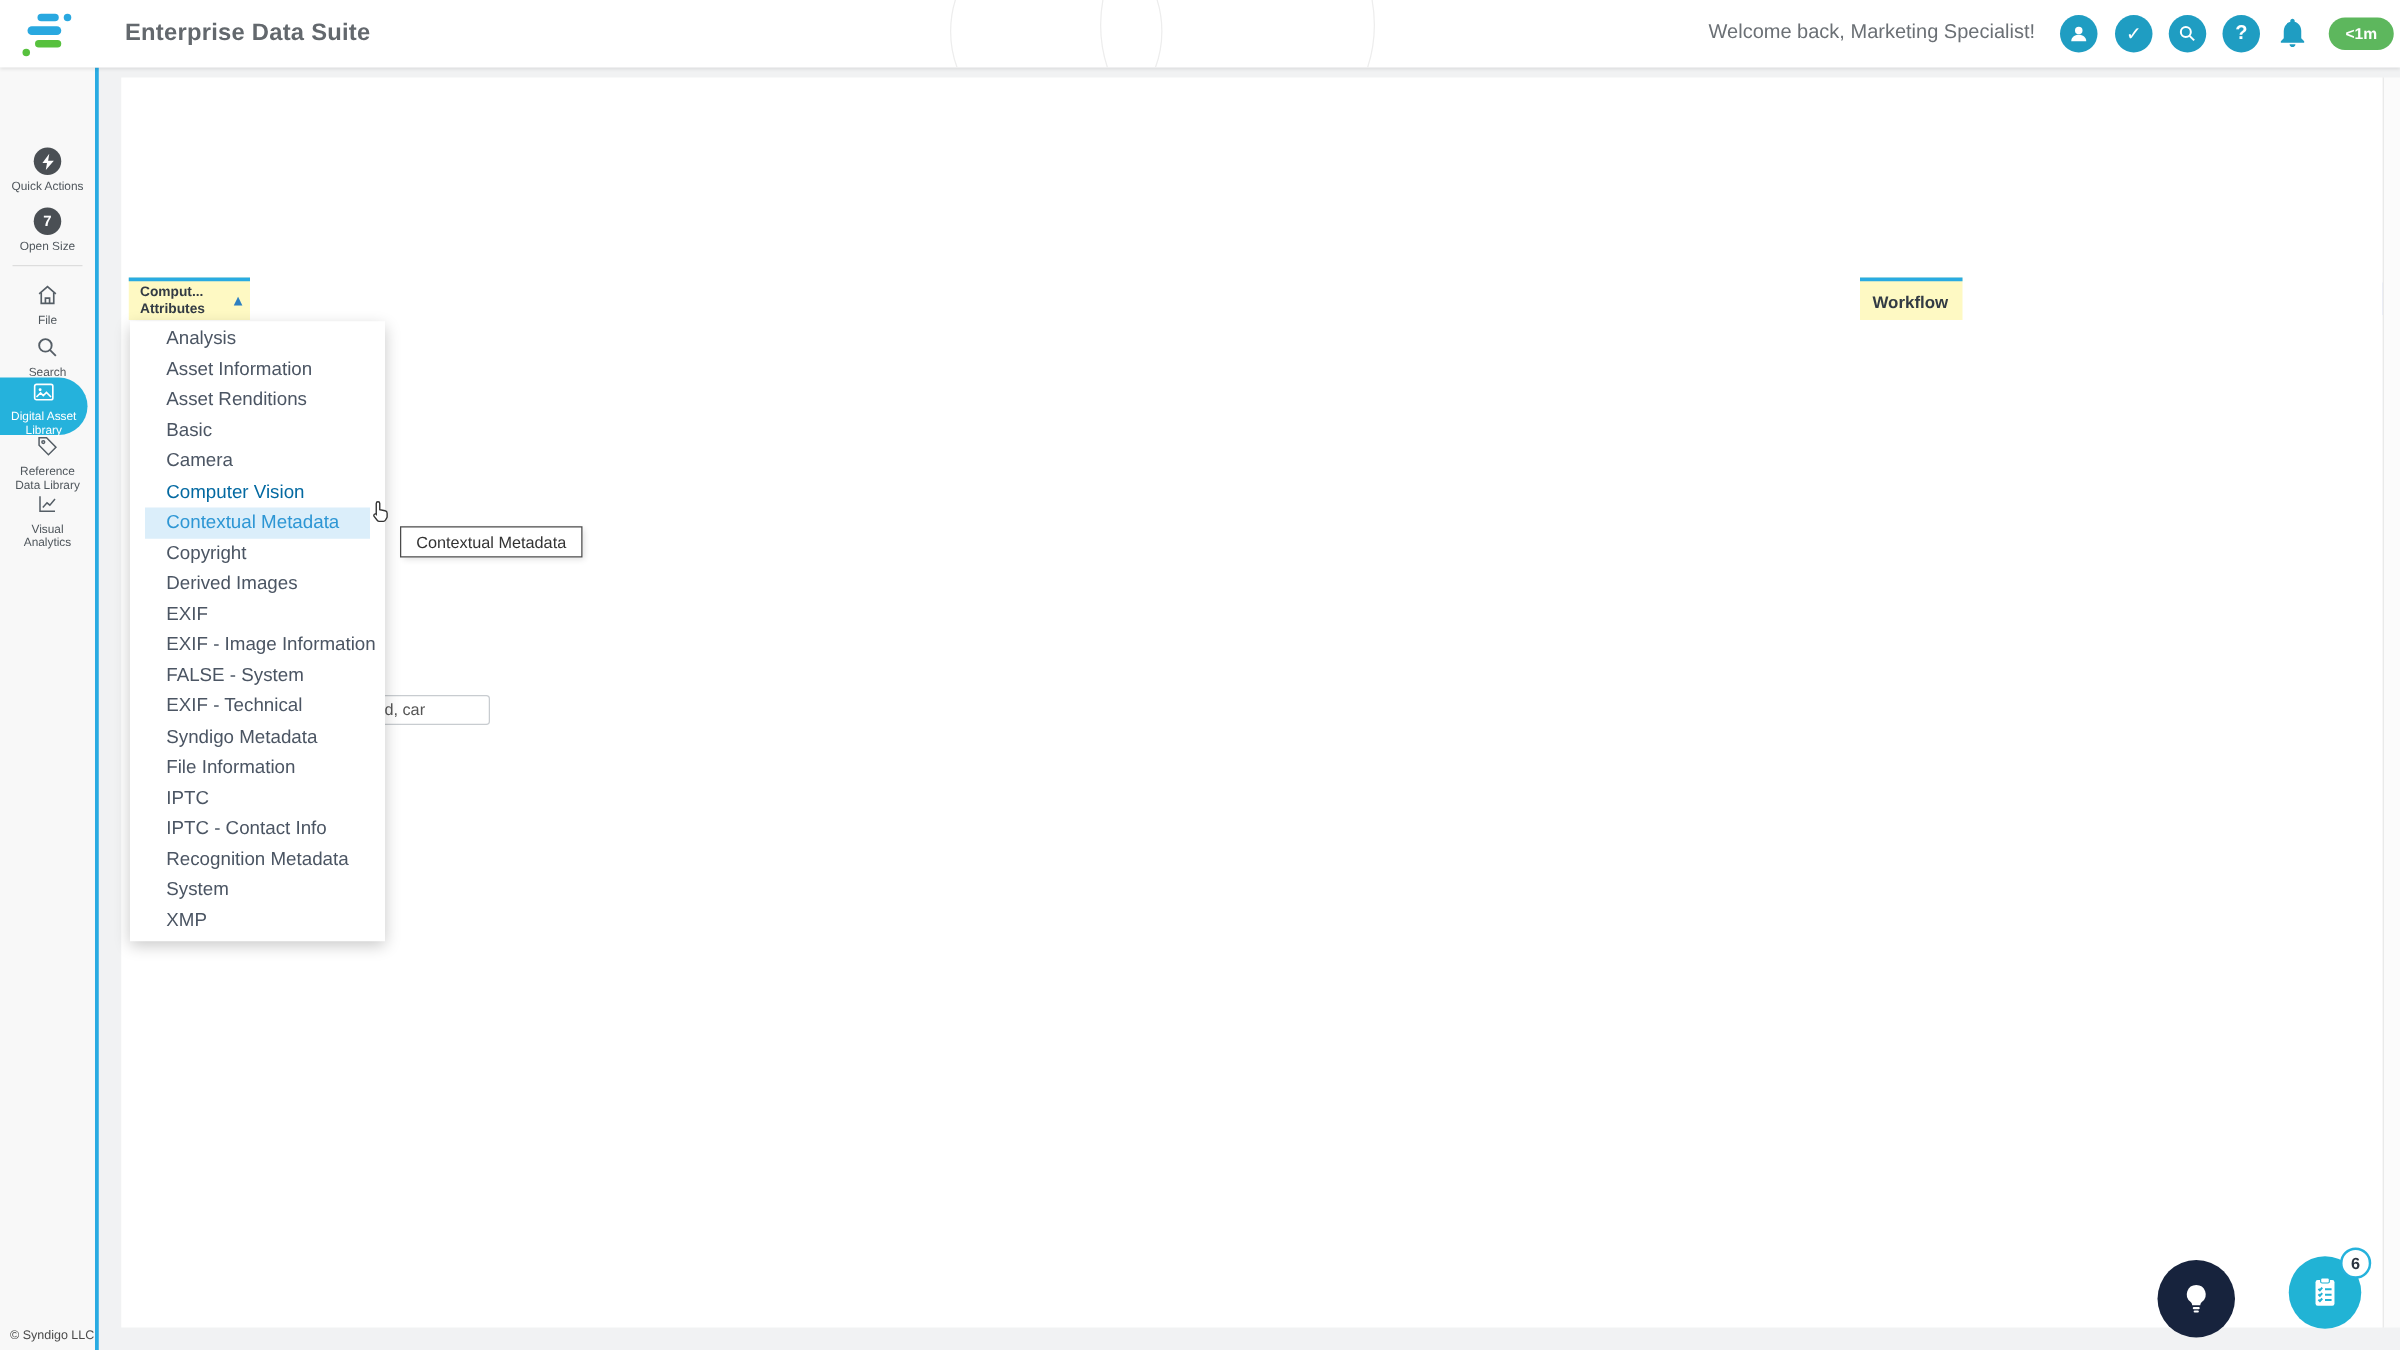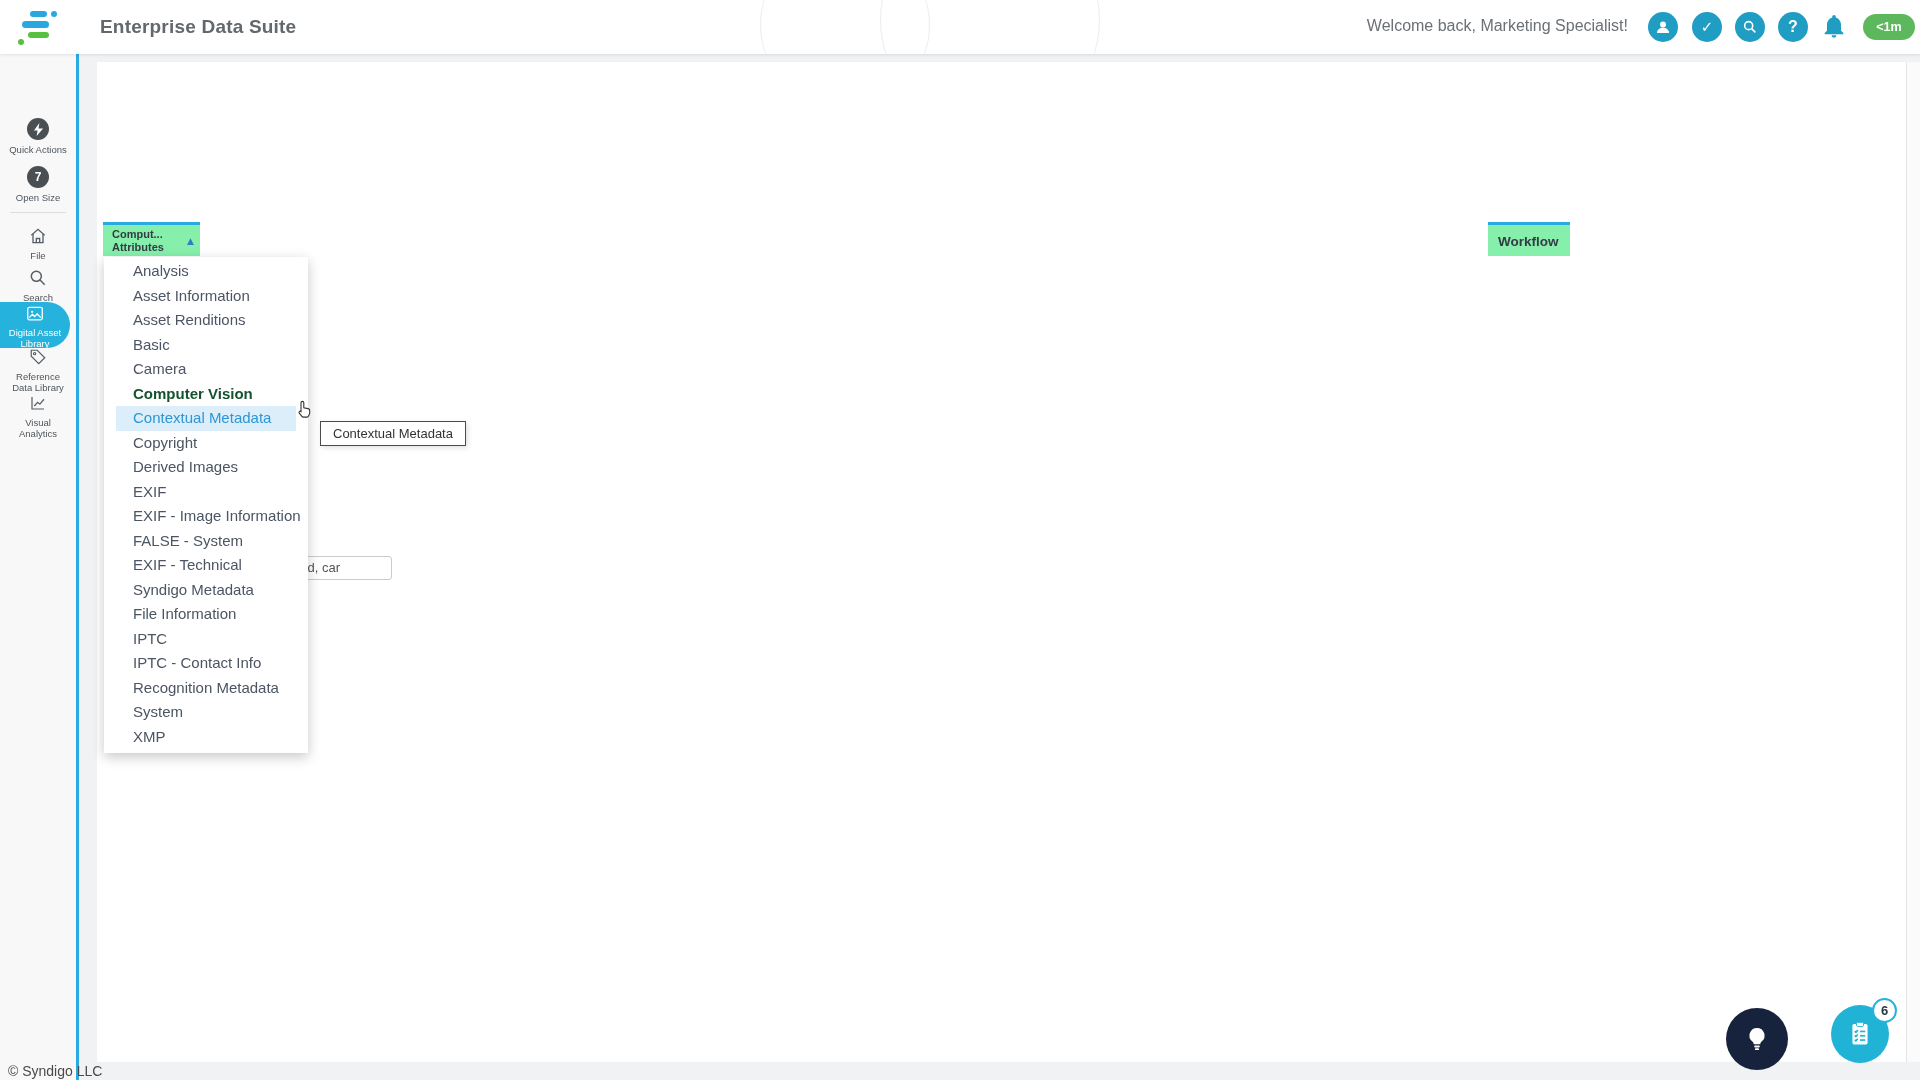--- a/index.html
+++ b/index.html
@@ -43,46 +43,46 @@
   .flabel { font-size:13px; font-weight:bold; color:#333b44; }
   .fval { font-size:14px; color:#6e7780; }
   .hline { position:absolute; height:1px; background:#dcdee1; }
 
   
   .tool-icon { position:absolute; width:22px; height:22px; cursor:pointer; }
   .tool-icon svg { display:block; }
 
   
   .tabbar { position:absolute; height:26px; background:var(--tabbar-bg,#bdc8e6); }
-  .active-tab { position:absolute; background:#86efac; border-top:3px solid var(--accent-cyan,#29abe2); z-index:5; }
+  .active-tab { position:absolute; background:#fef9c3; border-top:3px solid var(--accent-cyan,#29abe2); z-index:5; }
   .tab-text { font-size:14px; color:#45515c; cursor:pointer; }
   .caret { font-family:"DejaVu Sans",sans-serif; font-size:9px; }
 
   
   #dropdown { position:absolute; left:104px; top:257px; width:204px; background:#fff; box-shadow:0 4px 12px rgba(0,0,0,.22); padding:2px 12px 4px; z-index:40; }
   .dd-item { font-size:15px; line-height:24.5px; padding-left:17px; color:#4b5563; cursor:pointer; white-space:nowrap; }
-  .dd-bold { font-weight:bold; color:#14532d; }
+  .dd-bold { font-weight:normal; color:#0369a1; }
   .dd-hover { background:#dbeefa; color:#2d96d4; }
 
   #tooltip { position:absolute; left:320px; top:421px; background:#fff; border:1px solid #4a4a4a; padding:4px 12px; font-size:13px; color:#333; z-index:45; box-shadow:2px 2px 5px rgba(0,0,0,.12); white-space:nowrap; }
   #hand-cursor { position:absolute; left:294px; top:399px; z-index:46; }
 
   
   #tag-chip { position:absolute; left:258px; top:556px; width:134px; height:24px; border:1px solid #c8ccd0; border-radius:3px; background:#fff; font-size:13px; color:#555; line-height:22px; padding-left:16px; z-index:2; }
 
   
   #wf-banner { position:absolute; left:1480px; top:301px; width:426px; height:29px; background:var(--panel-banner,#e9edf4); font-size:13px; color:#5a646e; text-align:center; line-height:29px; }
   .toggle-track { position:absolute; width:33px; height:14px; border-radius:7px; background:#9bd6a2; cursor:pointer; }
   .toggle-knob { position:absolute; width:20px; height:20px; border-radius:50%; background:var(--toggle-green,#3ab54a); box-shadow:0 1px 2px rgba(0,0,0,.3); cursor:pointer; }
 
   
   .float-btn { position:absolute; border-radius:50%; display:flex; align-items:center; justify-content:center; cursor:pointer; z-index:50; }
   #task-badge { position:absolute; left:1872px; top:998px; width:25px; height:25px; border-radius:50%; background:#fff; border:2px solid var(--sidebar-active,#25b2dc); font-size:13px; font-weight:bold; color:#2b3440; display:flex; align-items:center; justify-content:center; z-index:51; }
 
-  #footer-copy { position:absolute; left:8px; top:1063px; font-size:14px; color:#4a4a4a; z-index:30; }
+  #footer-copy { position:absolute; left:8px; top:1063px; font-size:10px; color:#4a4a4a; z-index:30; }
 
   .greenbtn { position:absolute; left:1608px; top:160px; width:95px; height:27px; background:var(--action-green,#2ca33e); border:none; border-radius:4px; color:#fff; font-size:13px; font-weight:bold; display:flex; align-items:center; justify-content:center; gap:5px; cursor:pointer; font-family:inherit; }
 </style>
 </head>
 <body>
 
 <div id="app">
 
   <div id="header">
     <div class="deco-circle" style="left:760px; top:-60px; width:170px; height:170px;"></div>

